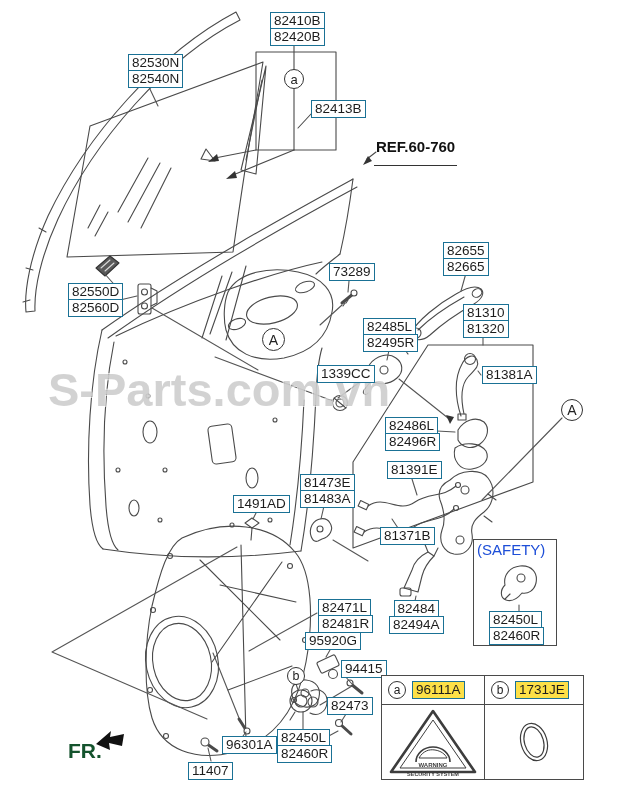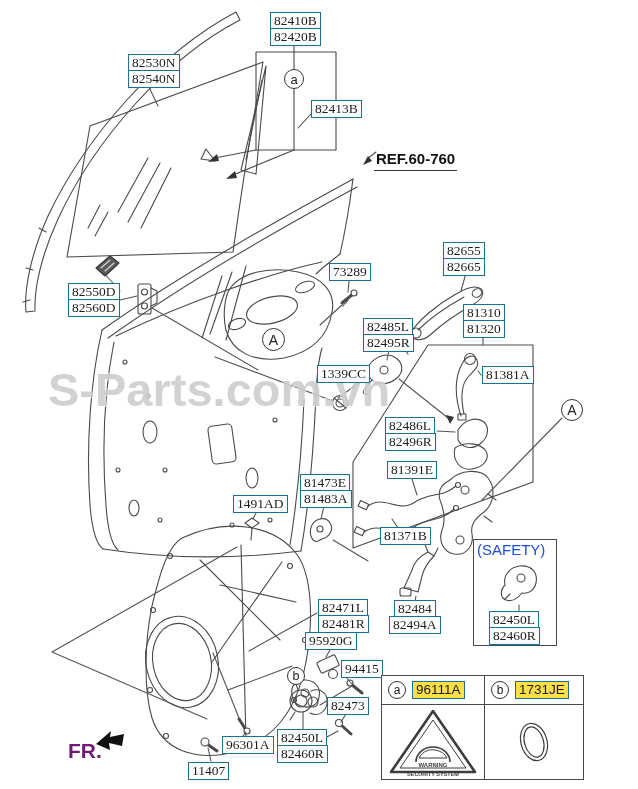--- a/index.html
+++ b/index.html
@@ -3,32 +3,32 @@
 <meta charset="utf-8">
 <style>
   html,body { margin:0; padding:0; background:#fff; }
   .stage { position:relative; width:638px; height:789px; background:#fff;
            font-family:"Liberation Sans",sans-serif; overflow:hidden; }
   svg.art { position:absolute; left:0; top:0; }
   .wm { position:absolute; left:48px; top:362px; z-index:2; white-space:nowrap;
         font-size:47px; font-weight:bold; letter-spacing:0;
         color:rgba(122,122,122,.34);
         text-shadow:1px 1px 0 rgba(255,255,255,.65), -1px -1px 0 rgba(255,255,255,.65);text-align:right; }
-  .pl { position:absolute; z-index:3;font-family:Liberation Serif, serif; }
+  .pl { position:absolute; z-index:3; }
   .ln { display:table; border:1.6px solid #1a7195; background:#fff; color:#1c1c1c;
         font-size:13.5px; line-height:15px; padding:0 3px 1px; white-space:nowrap; }
   .ln + .ln { margin-top:-1.6px; }
   .ctr .ln { margin-left:auto; margin-right:auto; }
   .co { position:absolute; z-index:3; border:1.3px solid #333; border-radius:50%;
         background:#fff; display:flex; align-items:center; justify-content:center;
         color:#222; box-sizing:border-box; }
-  .ref { position:absolute; left:374px; top:150px; z-index:3; font-weight:bold;
-         font-size:15px; color:#111; border-bottom:1.6px solid #333; padding:0 2px 3px; }
+  .ref { position:absolute; left:374px; top:138px; z-index:3; font-weight:bold;
+         font-size:15px; color:#111; border-bottom:1.6px solid #333; padding:0 2px 10px; }
   .fr { position:absolute; left:68px; top:739px; z-index:3; font-weight:bold;
-        font-size:21px; color:#701a75; }
+        font-size:21px; color:#14532d; }
   .safety-box { position:absolute; left:473px; top:539px; width:84px; height:107px;
                 border:1.4px solid #4a4a4a; z-index:1; box-sizing:border-box; }
   .safety-title { position:absolute; left:477px; top:541px; z-index:3;
                   font-size:15px; color:#1d4ed8; }
   .tbl { position:absolute; left:381px; top:675px; width:203px; height:105px; z-index:3;
          border:1.3px solid #4a4a4a; background:#fff; box-sizing:border-box;
          display:flex; flex-direction:column; }
   .tbl-hdr { display:flex; height:28px; border-bottom:1.3px solid #4a4a4a; }
   .tbl-bdy { display:flex; flex:1; }
   .tcell { display:flex; align-items:center; gap:6px; padding-left:6px;

